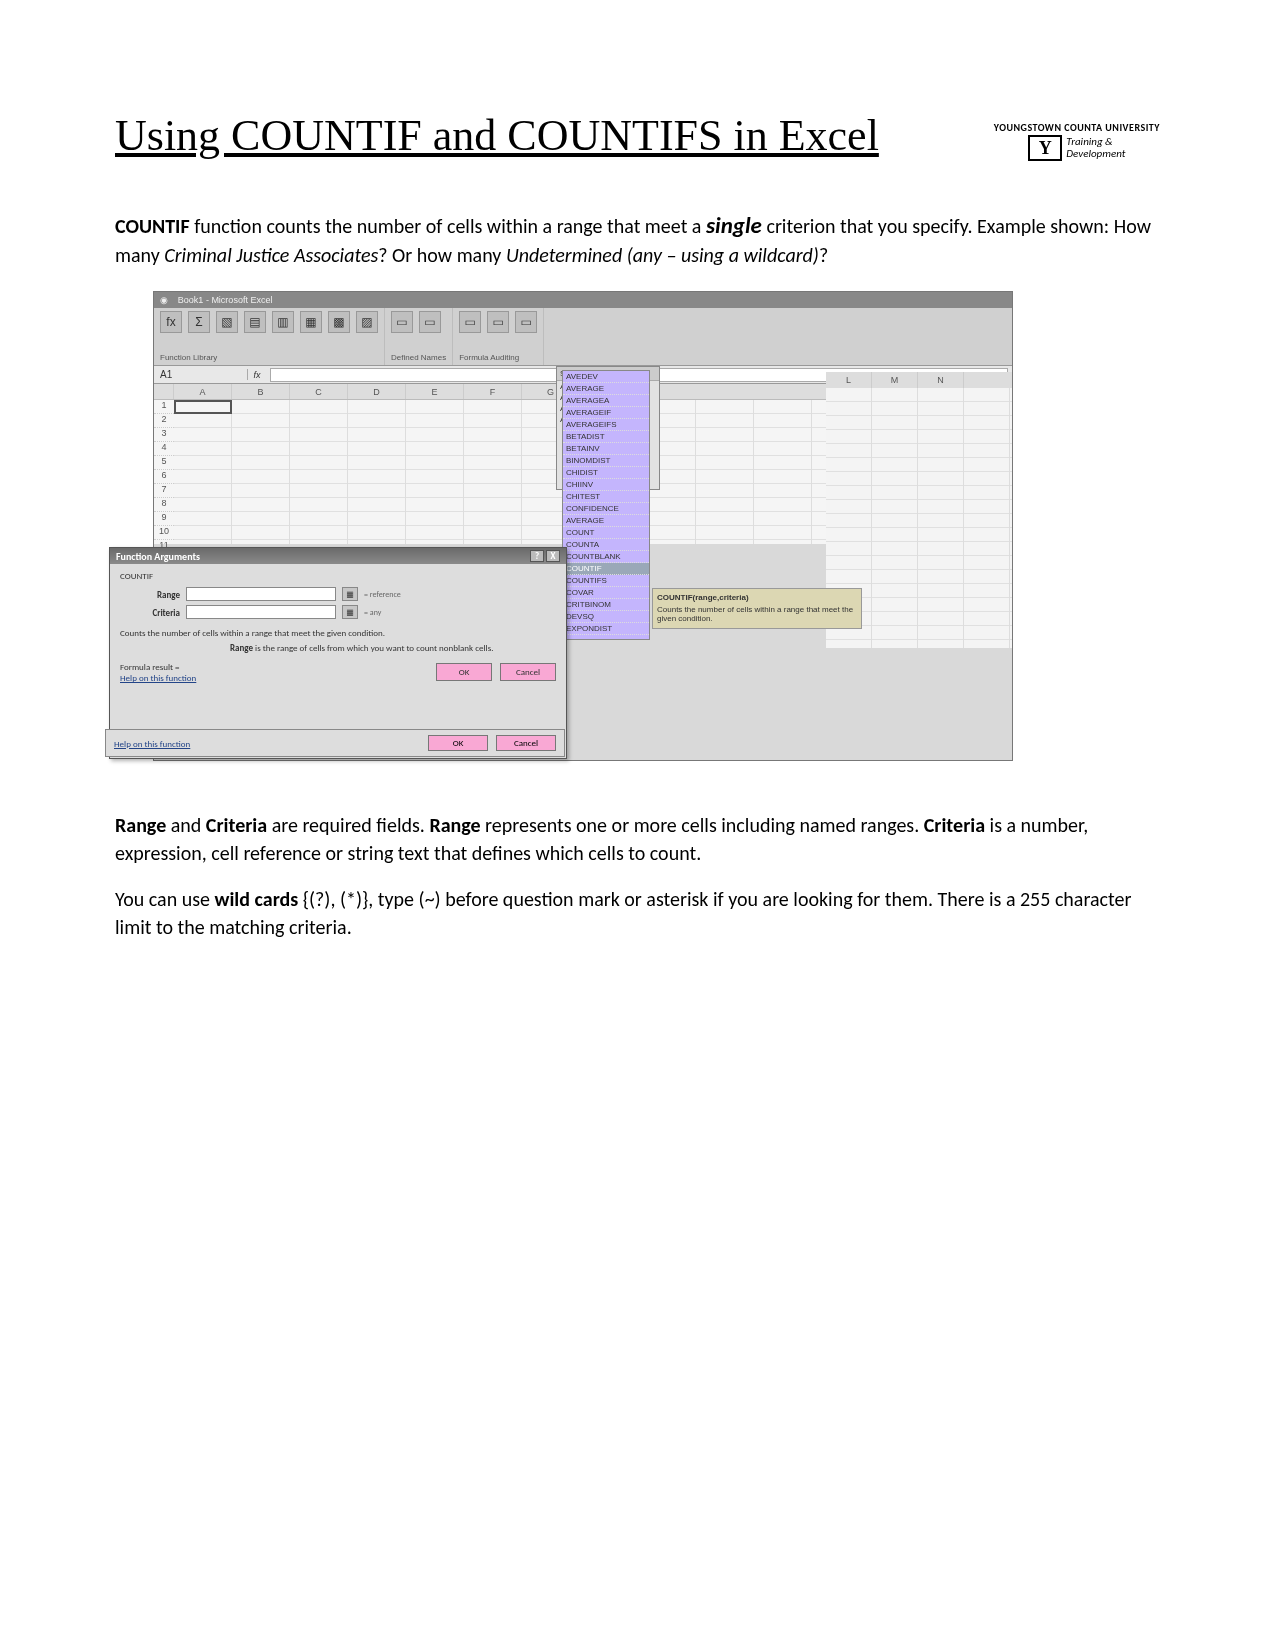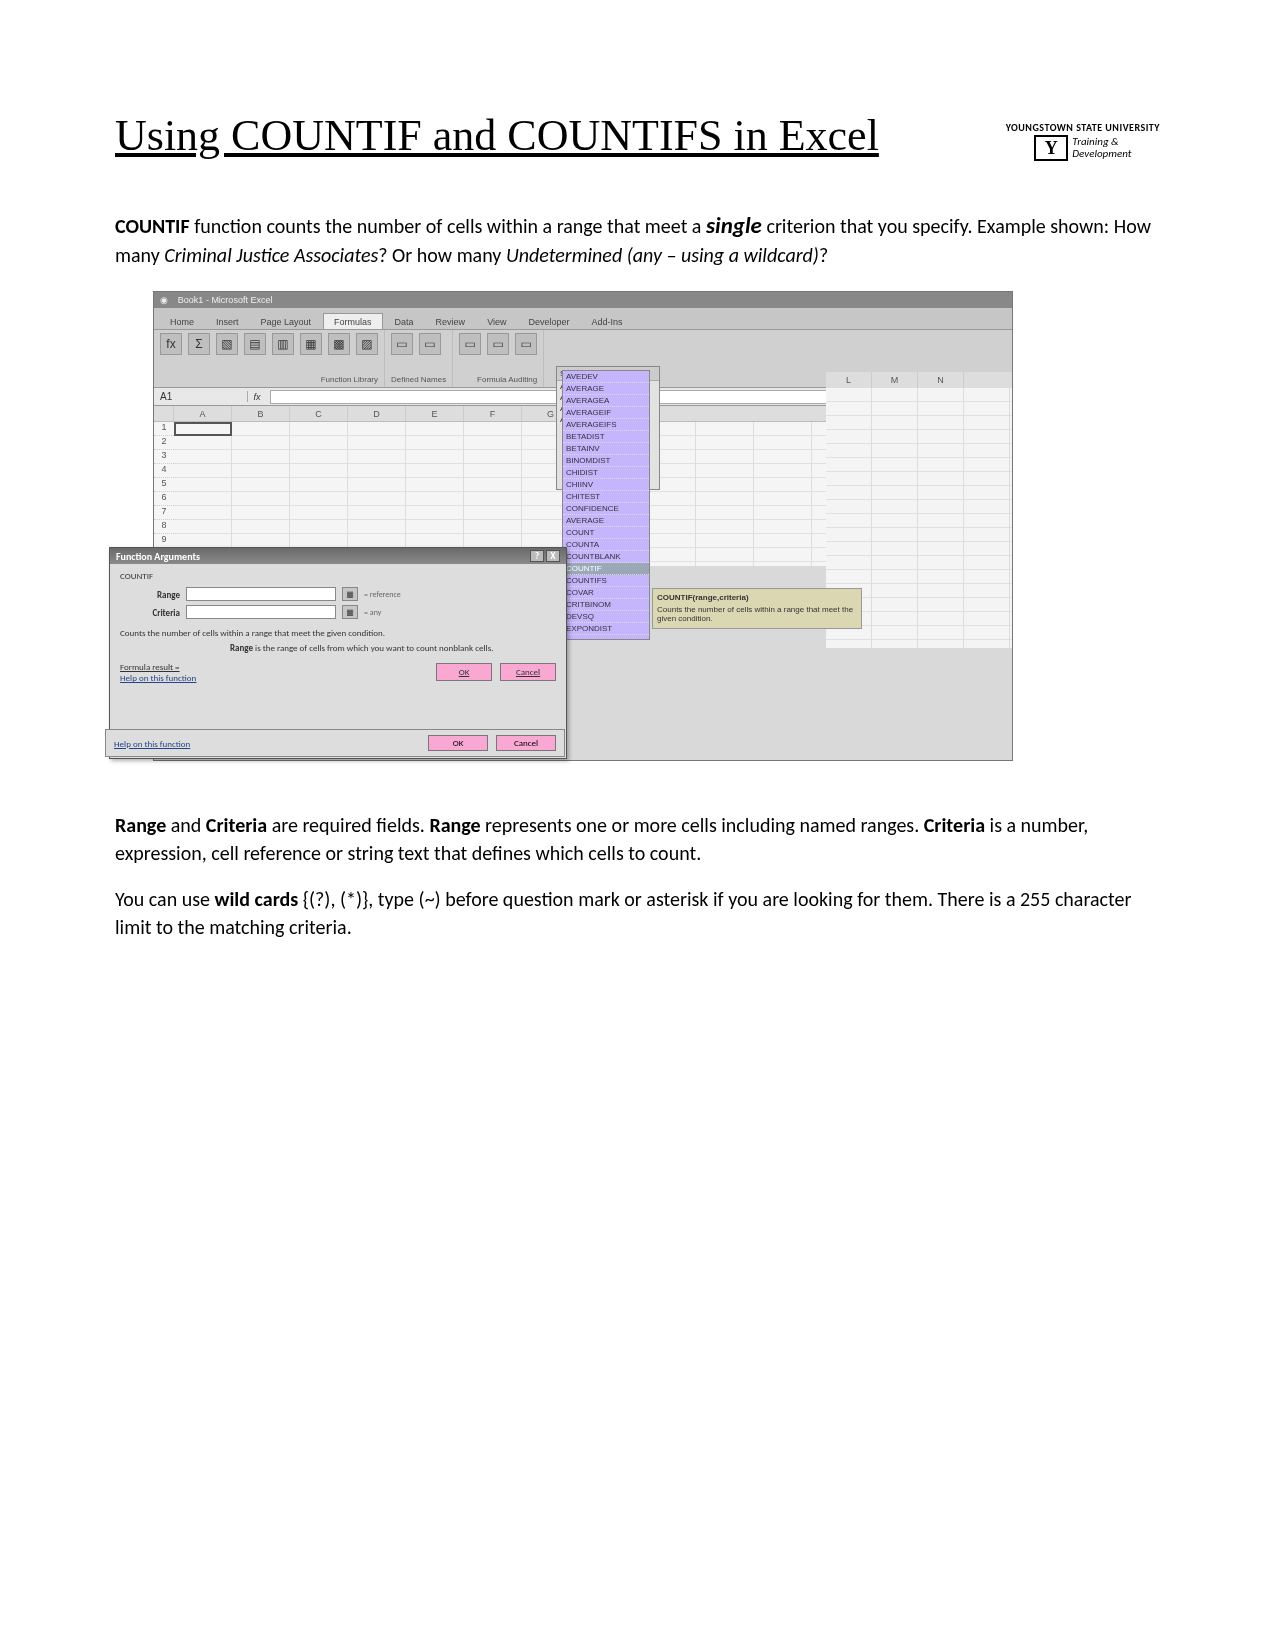--- a/index.html
+++ b/index.html
@@ -49,21 +49,21 @@
   }
   .excel * { font-family: "Segoe UI", Tahoma, sans-serif; }
   .ex-titlebar { height: 16px; background: #888; display: flex; align-items: center; padding: 0 6px; color: #eee; gap: 10px; }
   .ex-tabs { height: 22px; background: #c6c6c6; display: flex; align-items: flex-end; gap: 2px; padding: 0 6px; border-bottom: 1px solid #999; }
   .ex-tab { padding: 3px 10px 2px; background: #c6c6c6; color: #444; }
   .ex-tab.active { background: #eee; border: 1px solid #999; border-bottom: none; }
   .ex-ribbon { height: 58px; background: #d0d0d0; display: flex; align-items: stretch; border-bottom: 1px solid #999; }
   .rib-group { padding: 3px 6px; border-right: 1px solid #bdbdbd; display: flex; flex-direction: column; justify-content: space-between; }
   .rib-icons { display: flex; gap: 6px; }
   .rib-icon { width: 22px; height: 22px; background: #bfbfbf; border: 1px solid #999; display: flex; align-items: center; justify-content: center; font-size: 12px; }
-  .rib-label { font-size: 8px; color: #555; text-align: right; }
+  .rib-label { font-size: 8px; color: #555; text-align: left; }
   .ex-formula { height: 18px; background: #e8e8e8; border-bottom: 1px solid #999; display: flex; align-items: center; }
   .ex-namebox { width: 94px; border-right: 1px solid #aaa; padding: 0 6px; font-size: 10px; }
   .ex-fx { width: 18px; text-align: center; font-style: italic; }
   .ex-grid { position: relative; height: 160px; background: #f5f5f5; }
   .ex-colhdr { display: flex; height: 16px; background: #ddd; border-bottom: 1px solid #bbb; }
   .ex-rowhdr { position: absolute; left: 0; top: 16px; width: 20px; }
   .ex-col { flex: 0 0 58px; border-right: 1px solid #ccc; text-align: center; font-size: 9px; line-height: 16px; color: #555; }
   .ex-row { height: 14px; border-bottom: 1px dotted #ccc; font-size: 9px; text-align: center; color: #555; }
   .ex-cells { position: absolute; left: 20px; top: 16px; right: 0; bottom: 0;
     background-image: repeating-linear-gradient(to right, transparent 0 57px, #ddd 57px 58px),
@@ -109,38 +109,38 @@
   .dlg-body { padding: 6px 10px 4px; }
   .dlg-fn { font-size: 9px; margin-bottom: 6px; }
   .dlg-row { display: flex; align-items: center; gap: 6px; margin-bottom: 4px; }
   .dlg-row label { width: 60px; text-align: right; font-weight: 700; }
   .dlg-input { flex: 0 0 150px; height: 14px; background: #fff; border: 1px solid #888; }
   .dlg-pick { width: 16px; height: 14px; background: #c7c7c7; border: 1px solid #888; display:flex; align-items:center; justify-content:center; font-size:8px; }
   .dlg-eq { color: #666; font-size: 8px; }
   .dlg-desc { font-size: 9px; margin: 8px 0 4px; }
   .dlg-sub { font-size: 9px; padding-left: 110px; }
   .dlg-sub b { font-weight: 700; }
-  .dlg-foot { display: flex; justify-content: space-between; align-items: center; padding: 4px 10px 6px; text-decoration: underline; }
+  .dlg-foot { display: flex; justify-content: space-between; align-items: center; padding: 4px 10px 6px; }
   .dlg-res { font-size: 9px; }
   .dlg-help { font-size: 9px; color: #224488; text-decoration: underline; }
   .dlg-btns { display: flex; gap: 8px; }
   .btn { width: 56px; height: 18px; background: #f9a8d4; border: 1px solid #777; font-size: 9px; text-align: center; line-height: 16px; }
   
   .ins-dlg { position: absolute; left: -48px; top: 438px; width: 460px; height: 28px; background: #ddd; border: 1px solid #888; display:flex; align-items:center; justify-content:space-between; padding:0 8px; font-size:9px;}
   .ins-dlg .btn { width: 60px; height: 16px; line-height:14px; }
 </style>
 </head>
 <body>
 
 <div class="page">
 
   <div class="header-row">
     <div class="title">Using COUNTIF and COUNTIFS in Excel</div>
     <div class="logo-block">
-      <div class="logo-uni">YOUNGSTOWN STATE UNIVERSITY</div>
+      <div class="logo-uni">YOUNGSTOWN COUNTA UNIVERSITY</div>
       <div class="logo-inner">
         <div class="ysu-mark">
             <span class="y">Y</span>
           </div>
         <div class="logo-tag">
           <div>Training &amp;</div>
           <div>Development</div>
         </div>
       </div>
     </div>
@@ -149,31 +149,20 @@
   <p class="para">
     <b>COUNTIF</b><span> function counts the number of cells within a range that meet a </span><span class="em-single">single</span><span> criterion that you specify.  Example shown:  How many </span><span class="ital">Criminal Justice Associates</span><span>?  Or how many </span><span class="ital">Undetermined (any – using a wildcard)</span><span>?</span>
   </p>
 
   <div class="shot-wrap">
     <div class="excel">
       <div class="ex-titlebar">
         <span>◉</span>
         <span>Book1 - Microsoft Excel</span>
       </div>
-      <div class="ex-tabs" id="ex-tabs">
-          <div class="ex-tab">Home</div>
-          <div class="ex-tab">Insert</div>
-          <div class="ex-tab">Page Layout</div>
-          <div class="ex-tab active">Formulas</div>
-          <div class="ex-tab">Data</div>
-          <div class="ex-tab">Review</div>
-          <div class="ex-tab">View</div>
-          <div class="ex-tab">Developer</div>
-          <div class="ex-tab">Add-Ins</div>
-        </div>
       <div class="ex-ribbon" id="ex-ribbon">
           <div class="rib-group">
             <div class="rib-icons">
               <div class="rib-icon">fx</div>
               <div class="rib-icon">Σ</div>
               <div class="rib-icon">▧</div>
               <div class="rib-icon">▤</div>
               <div class="rib-icon">▥</div>
               <div class="rib-icon">▦</div>
               <div class="rib-icon">▩</div>

